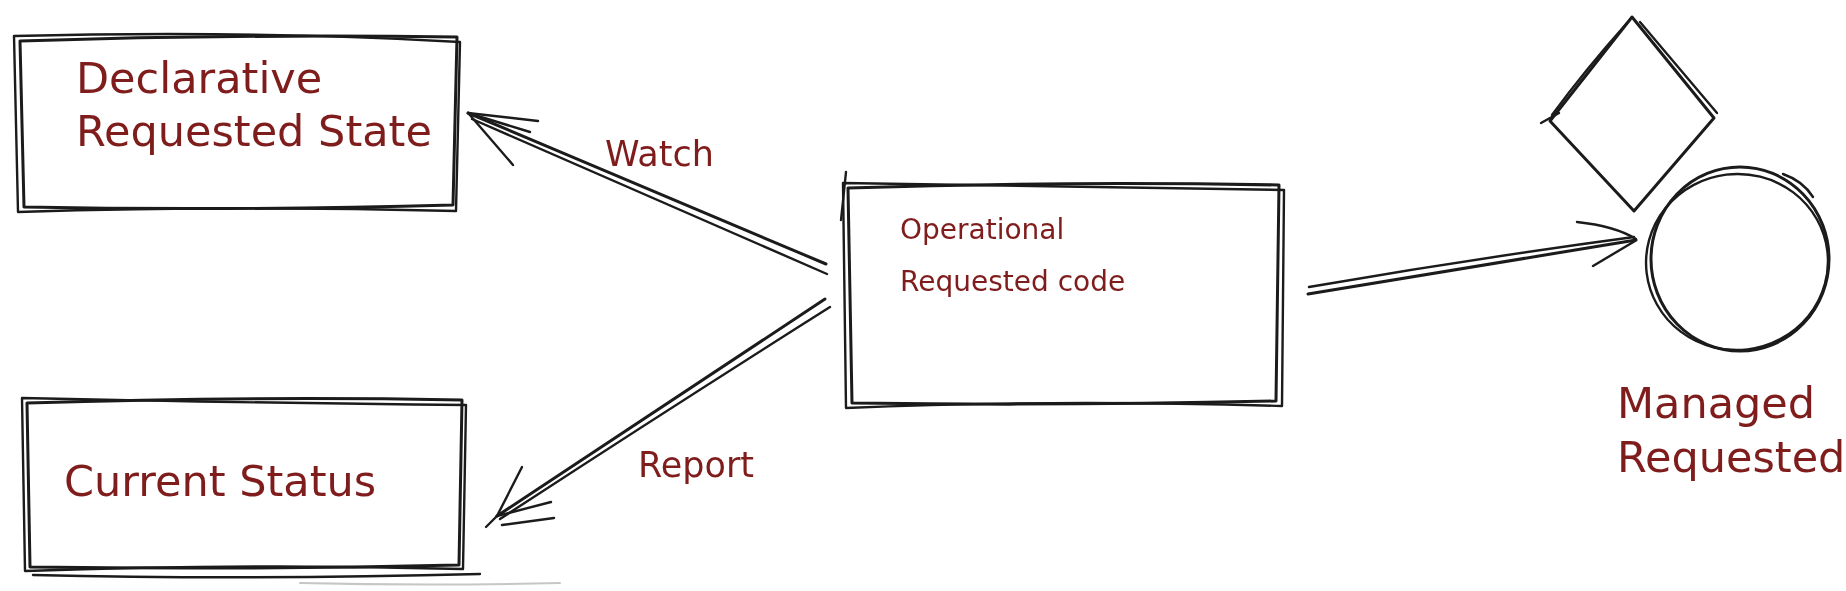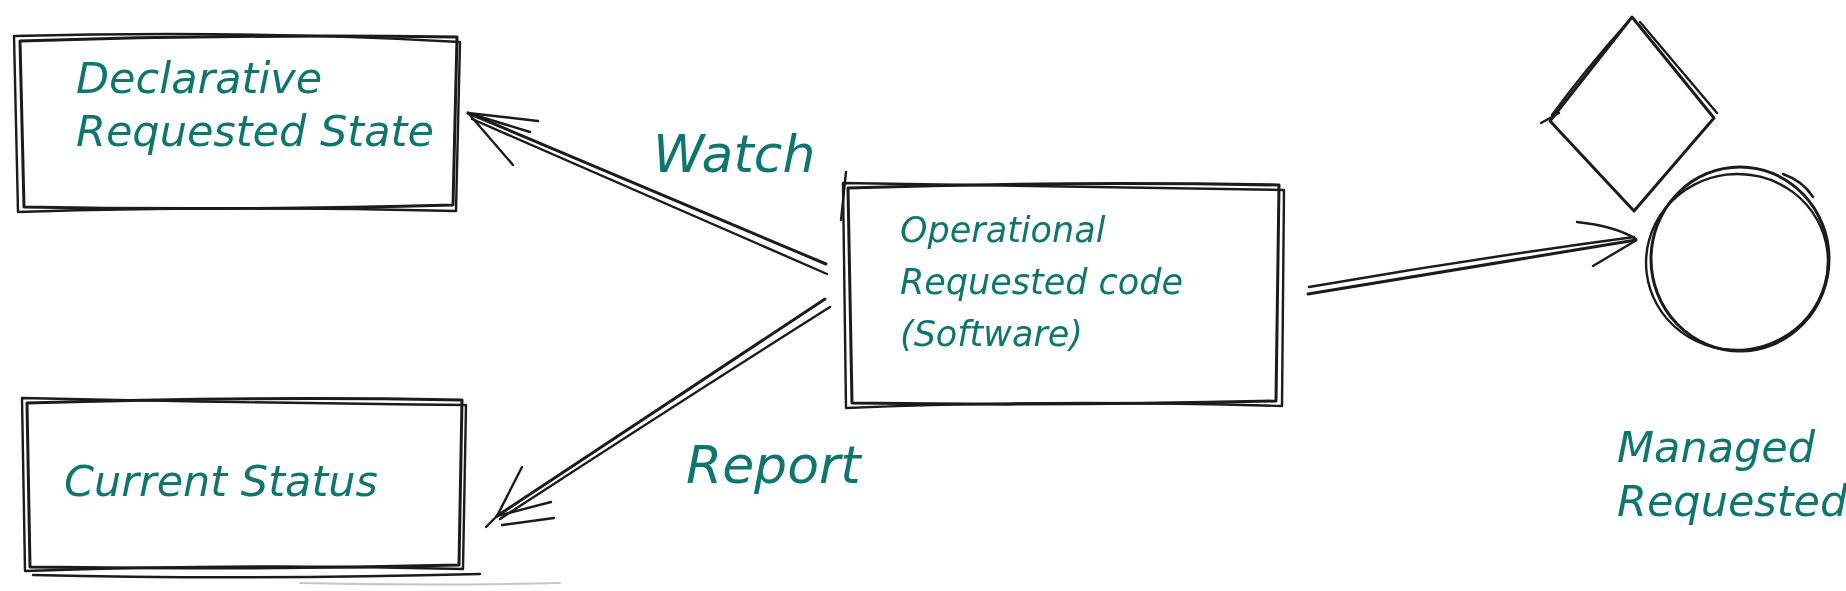--- a/index.html
+++ b/index.html
@@ -36,30 +36,29 @@
   }
   .sketch-faint {
     fill: none;
     stroke: #1b1b1b;
     stroke-width: 2;
     opacity: 0.25;
     stroke-linecap: round;
   }
   .label {
     position: absolute;
-    color: #0f766e;
+    color: #7f1d1d;
     white-space: nowrap;
     letter-spacing: 0px;
-    font-style: italic;
   }
   .lbl-43 { font-size: 43px; line-height: 53px; }
-  .lbl-40 { font-size: 52px; line-height: 46px; margin-left: 48px; }
-  .lbl-oper { font-size: 35px; line-height: 52px; }
+  .lbl-40 { font-size: 35px; line-height: 46px; }
+  .lbl-oper { font-size: 28px; line-height: 52px; }
   .lbl-apply { font-size: 40px; line-height: 51px; }
-  .lbl-managed { font-size: 43px; line-height: 54px; margin-top: 44px; }
+  .lbl-managed { font-size: 43px; line-height: 54px; }
 </style>
 </head>
 <body>
 
 <div class="canvas">
 
   <svg viewBox="0 0 1846 591" width="1846" height="591">
 
     <g>
       <path class="sketch" d="M 20 41 Q 240 34 457 37 L 453 205 Q 230 211 24 207 Z"></path>
@@ -122,21 +121,20 @@
     <div>Requested State</div>
   </div>
 
   <div class="label lbl-43" style="left:64px; top:455px;">
     <div>Current Status</div>
   </div>
 
   <div class="label lbl-oper" style="left:900px; top:204px;">
     <div>Operational</div>
     <div>Requested code</div>
-    <div>(Software)</div>
   </div>
 
   <div class="label lbl-40" style="left:605px; top:131px;">Watch</div>
 
   <div class="label lbl-40" style="left:638px; top:442px;">Report</div>
 
 
   <div class="label lbl-managed" style="left:1617px; top:376px;">
     <div>Managed</div>
     <div>Requested</div>

